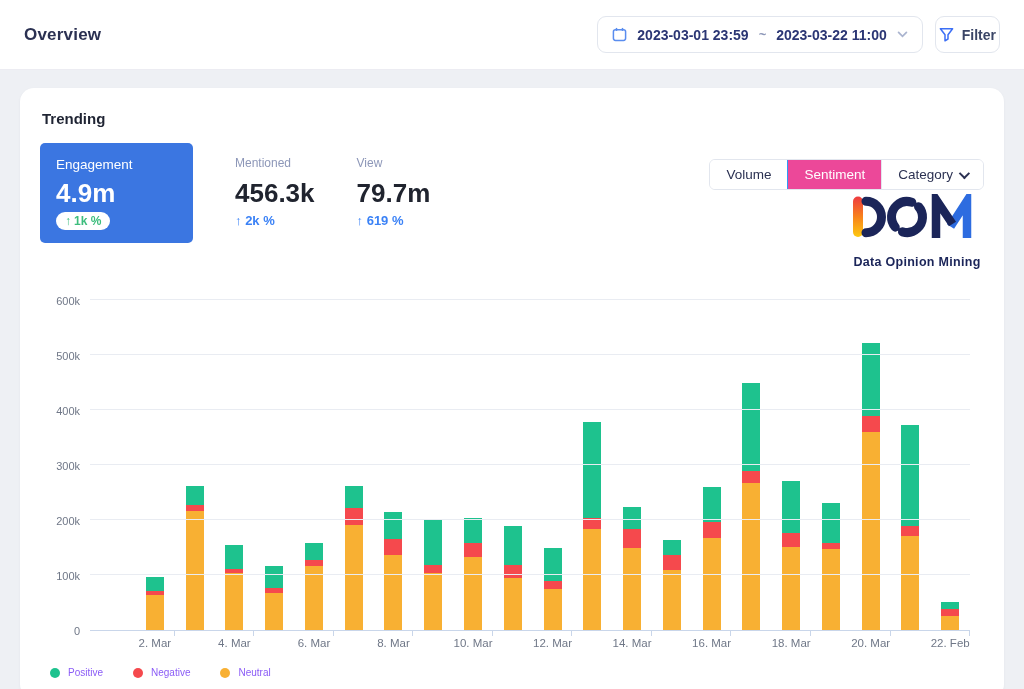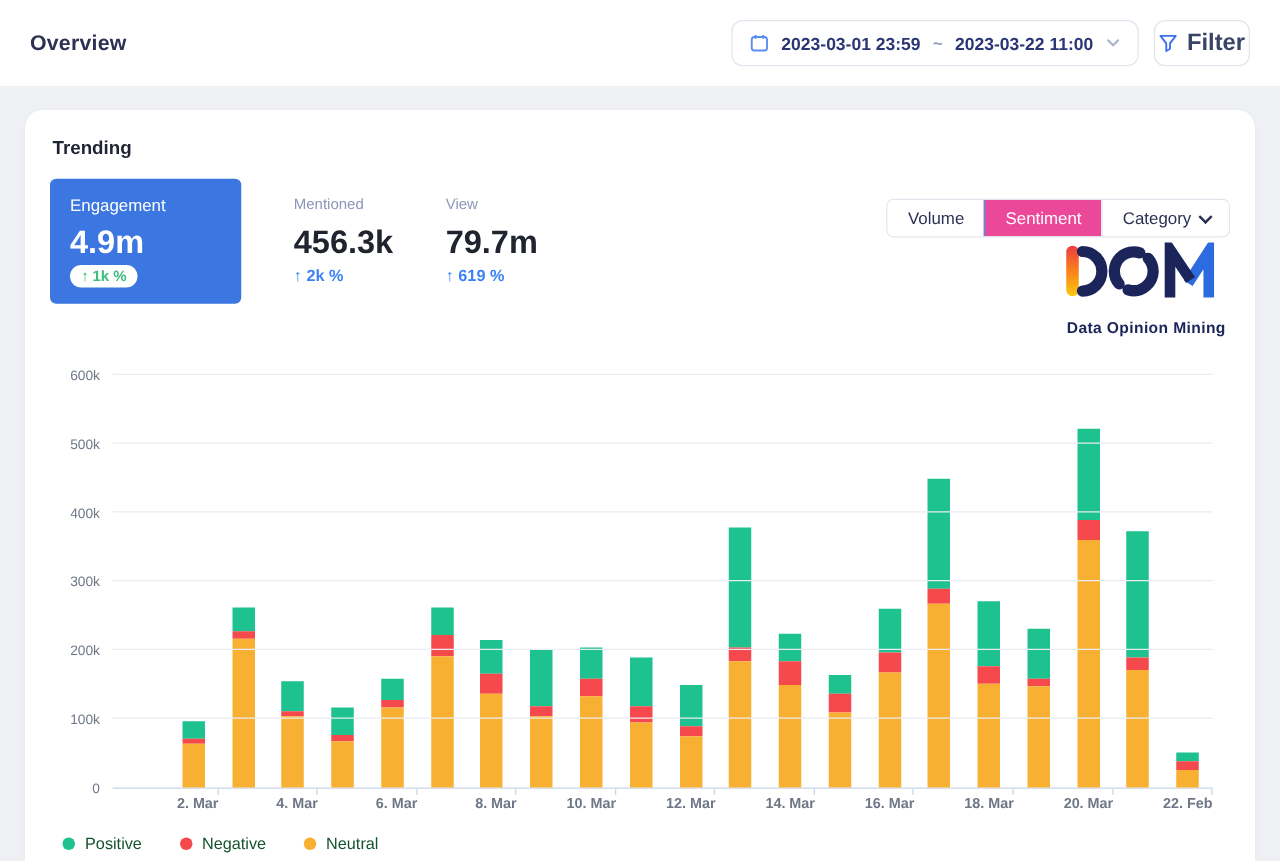--- a/index.html
+++ b/index.html
@@ -11,21 +11,21 @@
     padding:0 24px; border-bottom:1px solid #ececf2; }
   .page-title { font-size:17px; font-weight:700; color:#2b3152; letter-spacing:.2px; }
   .topbar-right { margin-left:auto; display:flex; align-items:center; gap:12px; }
   .date-range { display:flex; align-items:center; gap:10px; height:37px;
     border:1px solid #e2e6ee; border-radius:9px; background:#fff; padding:0 14px;
     cursor:pointer; }
   .date-range .date-text { font-size:14px; font-weight:700; color:#2b3674; }
   .date-range .tilde { font-size:13px; color:#8d97b8; font-weight:700; }
   .filter-btn { display:flex; align-items:center; gap:8px; height:37px;
     border:1px solid #e2e6ee; border-radius:9px; background:#fff; padding:0 3px;
-    font-size:19px; font-weight:700; color:#3a4566; cursor:pointer; }
+    font-size:14px; font-weight:700; color:#3a4566; cursor:pointer; }
 
   
   .card { margin:18px 20px 0 20px; background:#fff; border-radius:14px;
     box-shadow:0 1px 3px rgba(30,40,80,.05); padding:18px 20px 16px 20px; }
   .card-title { font-size:15px; font-weight:700; color:#1f2433; margin:4px 0 16px 2px; }
 
   
   .stats-row { display:flex; align-items:flex-start; }
   .stat-tile { width:153px; height:100px; background:#3b76e1; border-radius:5px;
     padding:14px 16px; color:#fff; cursor:pointer; }
@@ -57,25 +57,25 @@
     border-bottom:1px solid #c9d6ea; }
   .gridline { position:absolute; left:0; right:0; height:1px; background:#e9ecf2; }
   .cols { position:absolute; inset:0; display:flex; padding-left:45px; }
   .col { flex:1; position:relative; display:flex; flex-direction:column-reverse; align-items:center; height:100%; }
   .bar-stack { width:18px; display:flex; flex-direction:column-reverse; }
   .seg { width:18px; }
   .tick { position:absolute; right:0; bottom:-6px; width:1px; height:5px; background:#c9d6ea; }
   .y-label { position:absolute; left:0; width:40px; text-align:right; font-size:11px;
     color:#6f7787; height:14px; line-height:14px; }
   .x-labels { display:flex; margin-left:50px; margin-right:14px; padding-left:45px; margin-top:6px; height:16px; }
-  .x-label { flex:1; text-align:right; font-size:11.5px; color:#6f7787; white-space:nowrap;font-weight:bold; }
+  .x-label { flex:1; text-align:center; font-size:11.5px; color:#6f7787; white-space:nowrap; }
   .legend { display:flex; gap:30px; margin:14px 0 4px 10px; }
   .legend-item { display:flex; align-items:center; gap:8px; cursor:pointer; }
   .legend-dot { width:10px; height:10px; border-radius:50%; }
-  .legend-text { font-size:13px; color:#14532d; }
+  .legend-text { font-size:10px; color:#8b5cf6; }
 </style>
 </head>
 <body>
 
 <div class="topbar">
   <div class="page-title">Overview</div>
   <div class="topbar-right">
     <div class="date-range">
       <span style="display:flex">
         <svg width="15" height="15" viewBox="0 0 16 16" fill="none" stroke="#5a8def" stroke-width="1.6">

